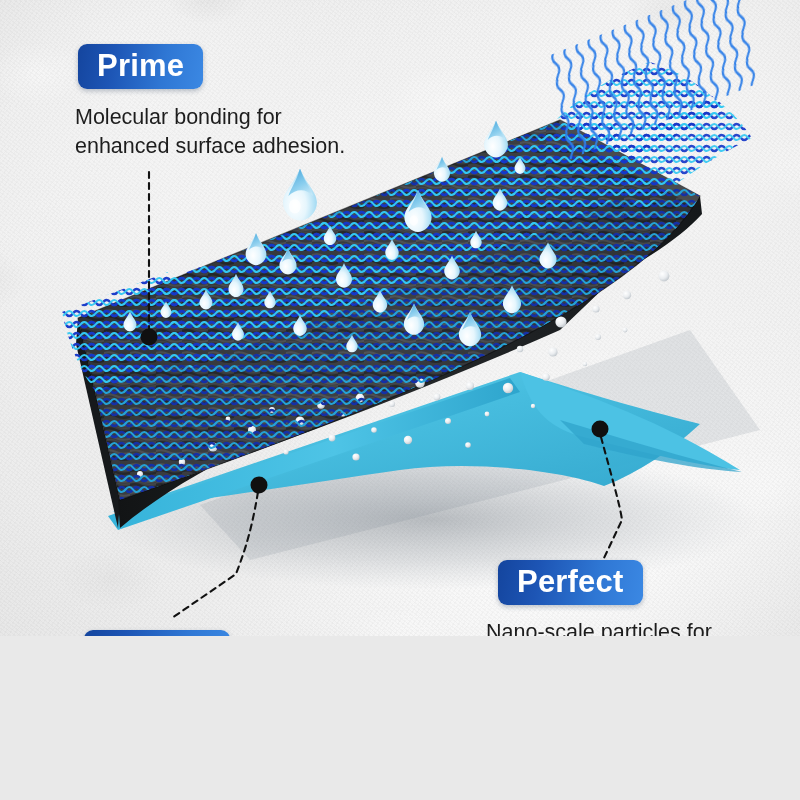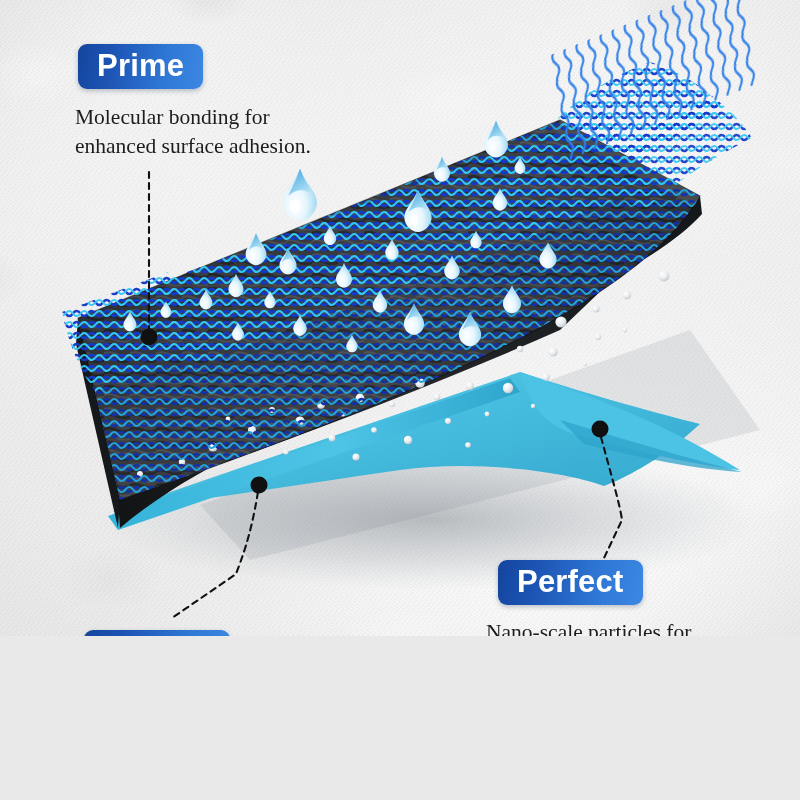--- a/index.html
+++ b/index.html
@@ -89,21 +89,20 @@
     background: linear-gradient(100deg, #14459e 0%, #1d55b5 28%, #2f77d4 68%, #3b88e3 100%);
     box-shadow: 0 2px 5px rgba(40,60,90,.30);
     white-space: nowrap;
   }
 
   .desc {
     color: #1d1d1d;
     font-size: 21.5px;
     line-height: 29px;
     white-space: pre-line;
-    font-family: Liberation Serif, serif;
   }
 
   
   #callout-prime { left: 78px; top: 44px; }
   #callout-prime .badge { font-size: 31px; }
   #callout-prime .desc  { margin-top: 14px; margin-left: -3px; }
 
   
   #callout-protect { left: 54px; top: 630px; }
   #callout-protect .badge { font-size: 31px; margin-left: 30px; }

